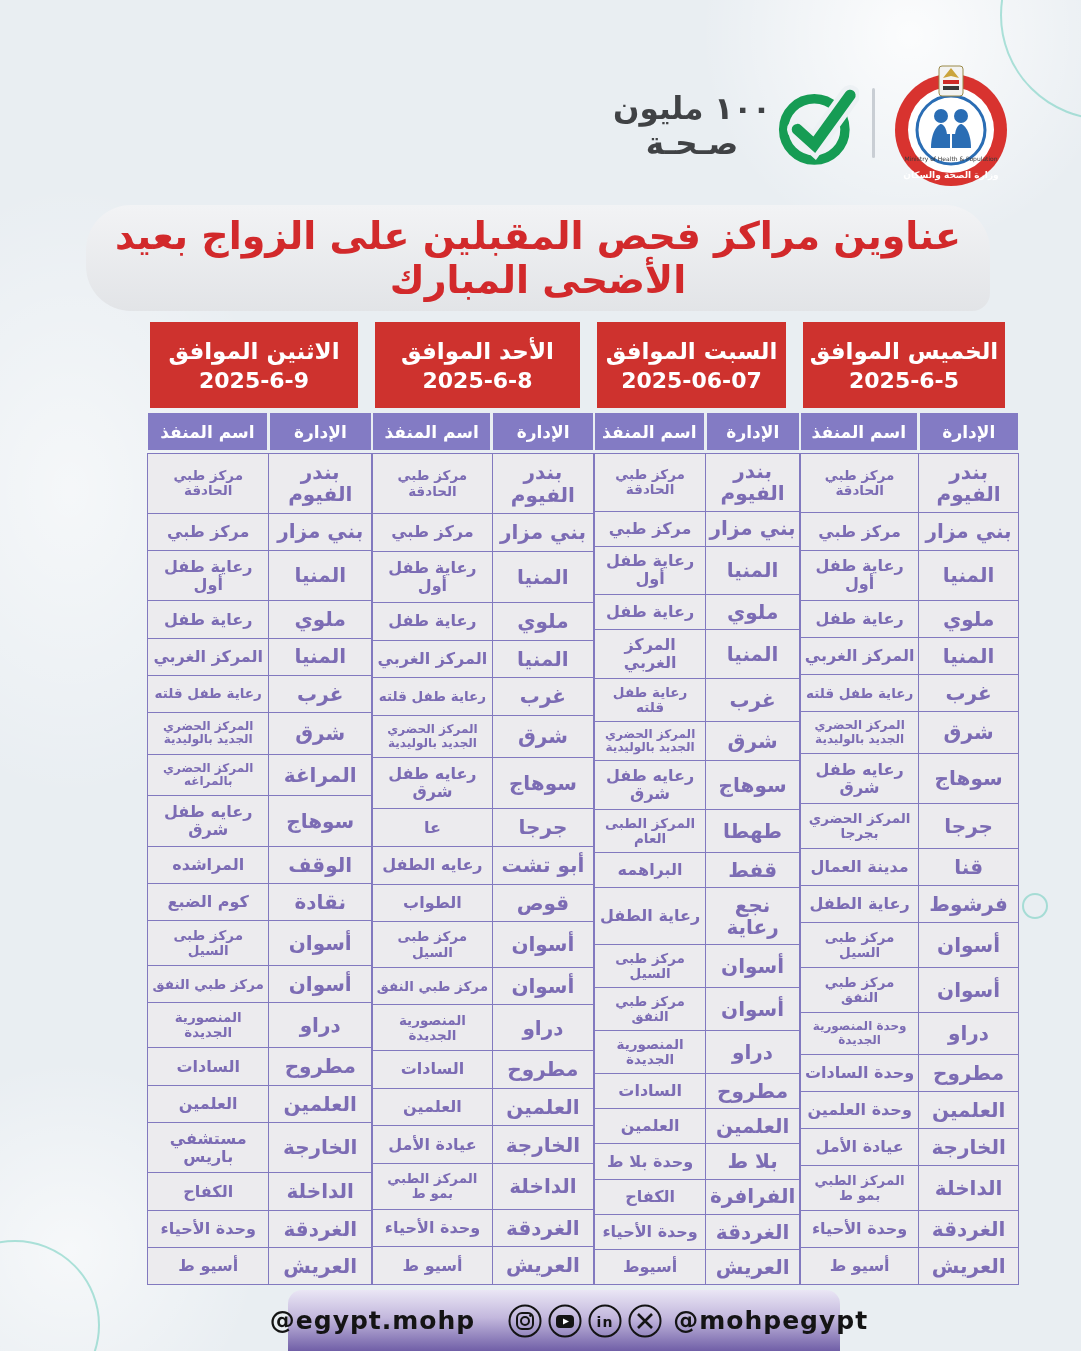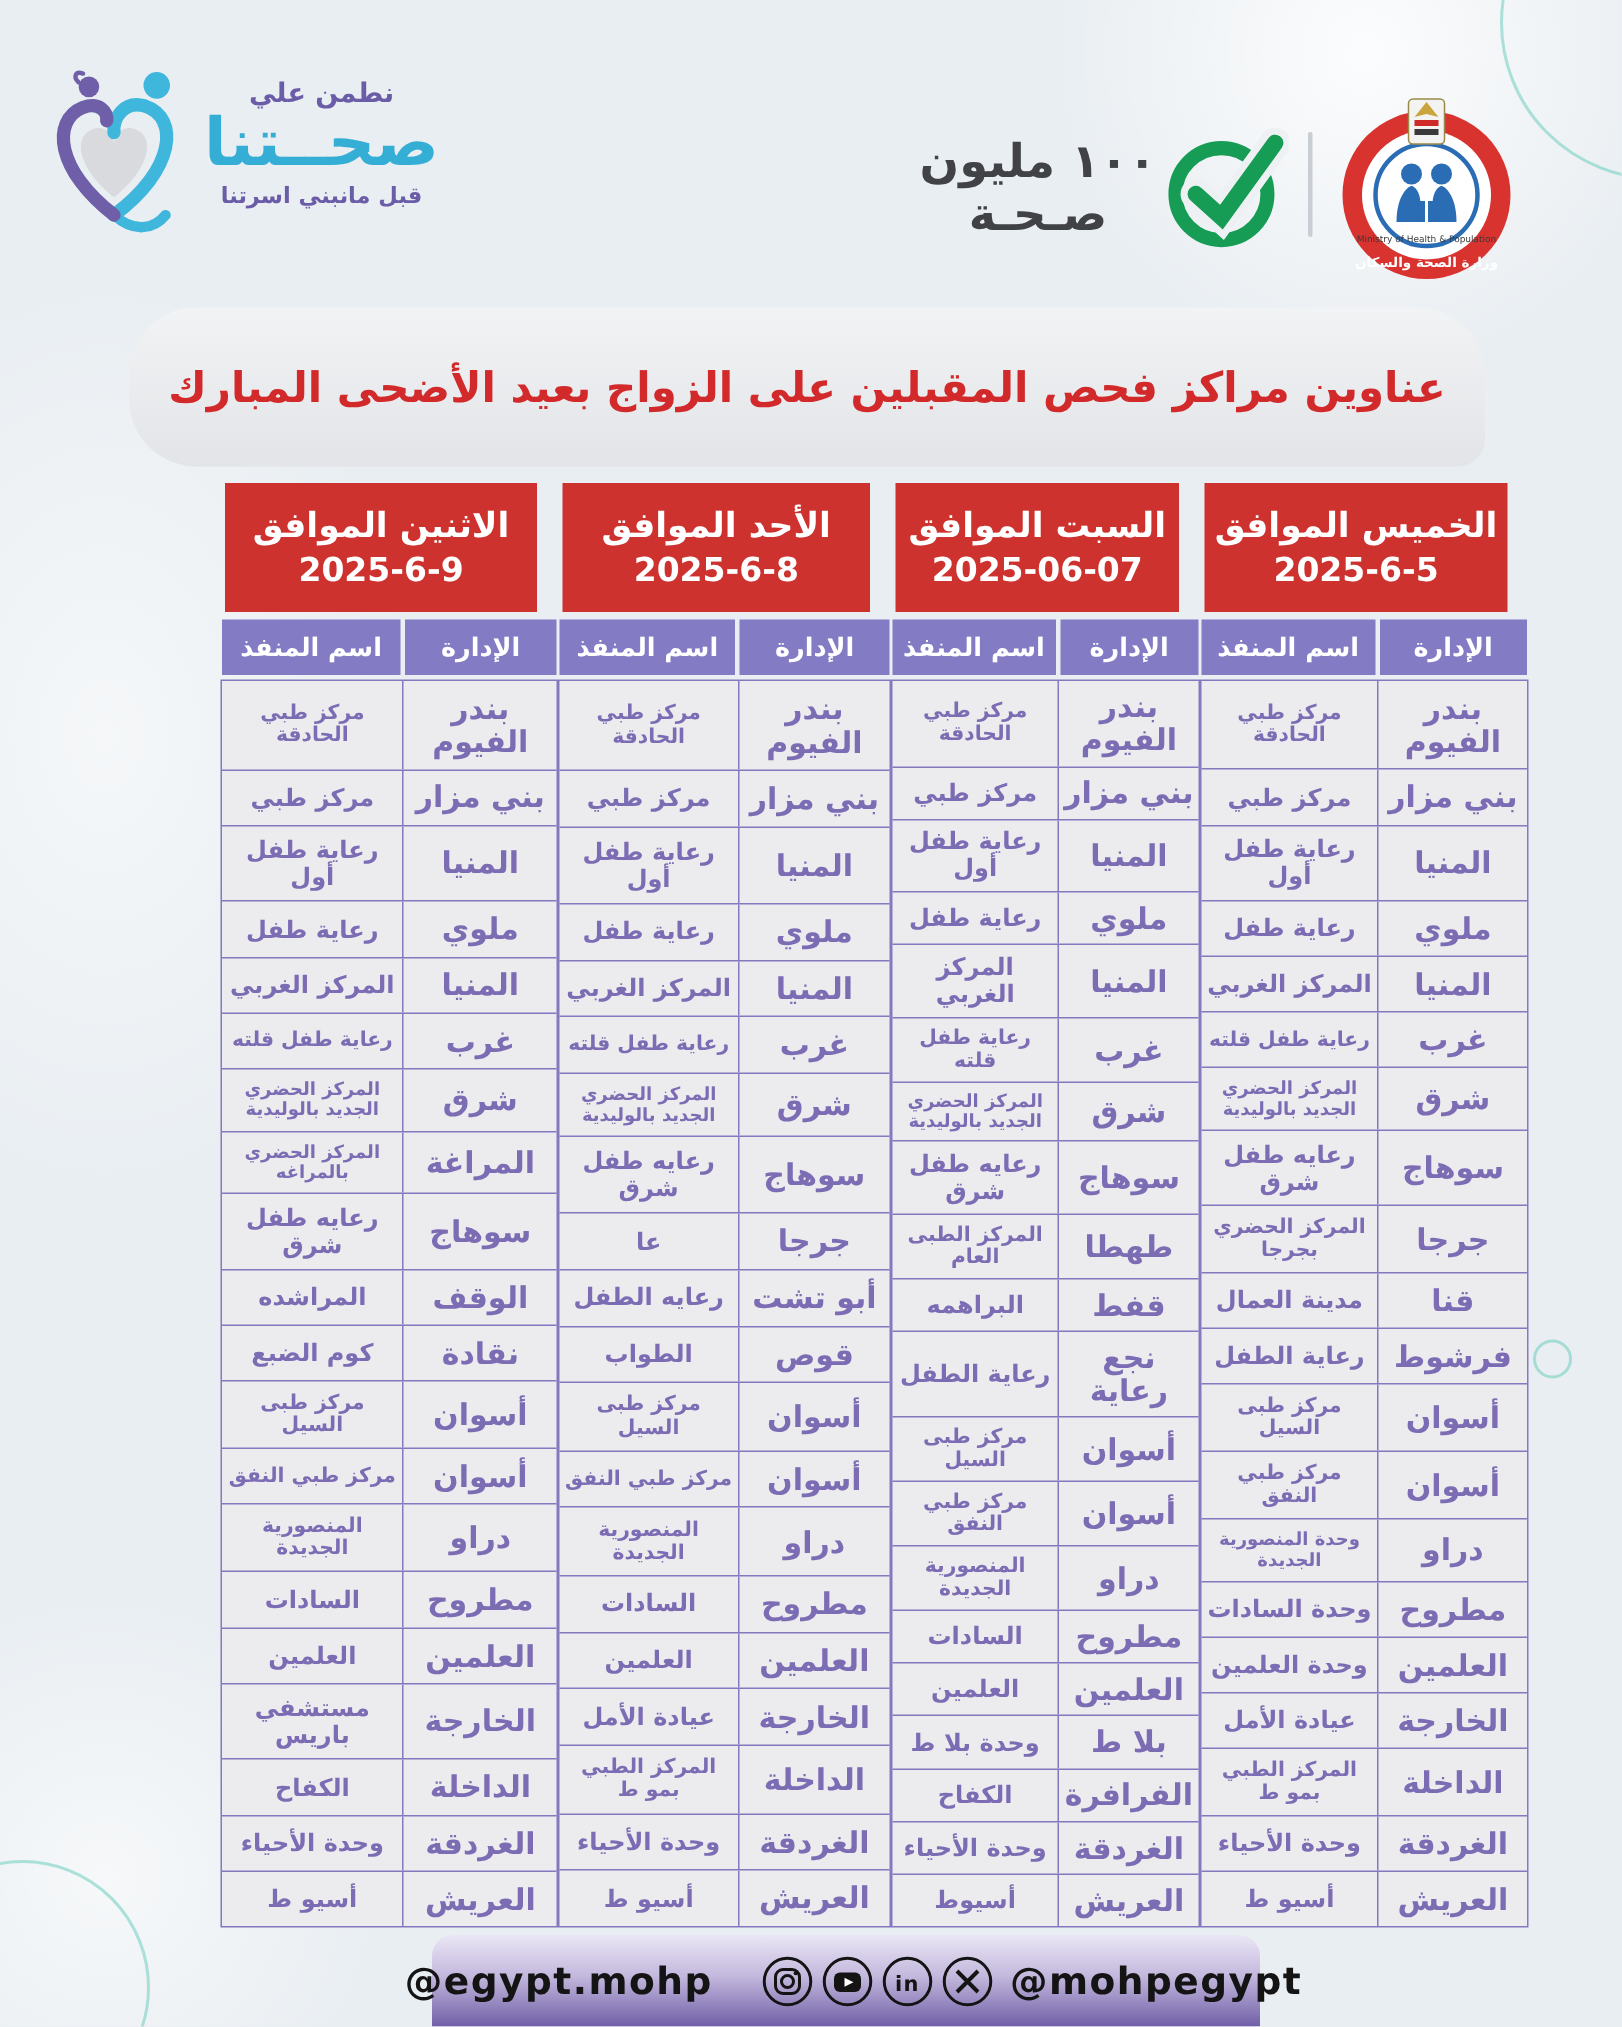--- a/index.html
+++ b/index.html
@@ -34,21 +34,21 @@
   .slogan .s2 { color:#35aed6; font-weight:bold; font-size:44px; line-height:1.05; letter-spacing:-1px; }
   .slogan .s3 { color:#6b5ca8; font-weight:bold; font-size:15px; margin-top:2px; }
 
   
   .banner {
     position:absolute; left:86px; top:205px; width:904px; height:106px;
     background:linear-gradient(180deg,#f2f3f5 0%, #e2e4e7 100%);
     border-radius:45px 45px 18px 45px;
     display:flex; align-items:center; justify-content:center;
   }
-  .banner h1 { color:#d2292b; font-size:28px; font-weight:bold; text-align:left; }
+  .banner h1 { color:#d2292b; font-size:38px; font-weight:bold; text-align:center; }
 
   
   .table-wrap { position:absolute; top:322px; right:62px; width:876px; display:flex; direction:rtl; }
   .day-col { display:flex; flex-direction:column; }
   .day-col:nth-child(1){ width:219px; }
   .day-col:nth-child(2){ width:206px; }
   .day-col:nth-child(3){ width:222px; }
   .day-col:nth-child(4){ width:225px; }
   .day-head {
     background:#ce322e; color:#fff; height:86px; margin:0 14px 5px 3px;
@@ -127,36 +127,20 @@
       <circle cx="48" cy="58" r="36" fill="none" stroke="#169c54" stroke-width="11"></circle>
       <path d="M28,58 L48,76 L90,18" fill="none" stroke="#edf1f4" stroke-width="24" stroke-linecap="round"></path>
       <path d="M28,58 L48,76 L90,18" fill="none" stroke="#169c54" stroke-width="13" stroke-linecap="round"></path>
     </svg>
     <div class="txt">
       <div>١٠٠ مليون</div>
       <div>صـحـة</div>
     </div>
   </div>
 
-  <div class="slogan">
-    <div class="stxt">
-      <div class="s1">نطمن علي</div>
-      <div class="s2">صحــتنا</div>
-      <div class="s3">قبل مانبني اسرتنا</div>
-    </div>
-    <svg width="112" height="140" viewBox="0 0 114 128">
-      <path d="M57,88 C80,70 86,48 72,42 C63,38 57,46 57,52 C57,46 51,38 42,42 C28,48 34,70 57,88 Z" fill="#d8dadd"></path>
-      <path d="M57,100 C98,70 102,34 78,26 C64,22 56,34 57,44" fill="none" stroke="#3fb6dc" stroke-width="9" stroke-linecap="round"></path>
-      <path d="M57,100 C70,112 84,110 92,100" fill="none" stroke="#3fb6dc" stroke-width="7" stroke-linecap="round"></path>
-      <circle cx="86" cy="12" r="9" fill="#3fb6dc"></circle>
-      <path d="M57,100 C18,70 14,36 36,27 C47,23 53,30 52,36" fill="none" stroke="#6f5fa8" stroke-width="9" stroke-linecap="round"></path>
-      <circle cx="40" cy="13" r="7" fill="#6f5fa8"></circle>
-      <path d="M33,10 C29,6 31,2 36,4" fill="none" stroke="#6f5fa8" stroke-width="3" stroke-linecap="round"></path>
-    </svg>
-  </div>
 </div>
 
 <div class="banner">
   <h1>عناوين مراكز فحص المقبلين على الزواج بعيد الأضحى المبارك</h1>
 </div>
 
 <div class="table-wrap">
     <div class="day-col">
       <div class="day-head">
         <div class="day-name">الخميس الموافق</div>

